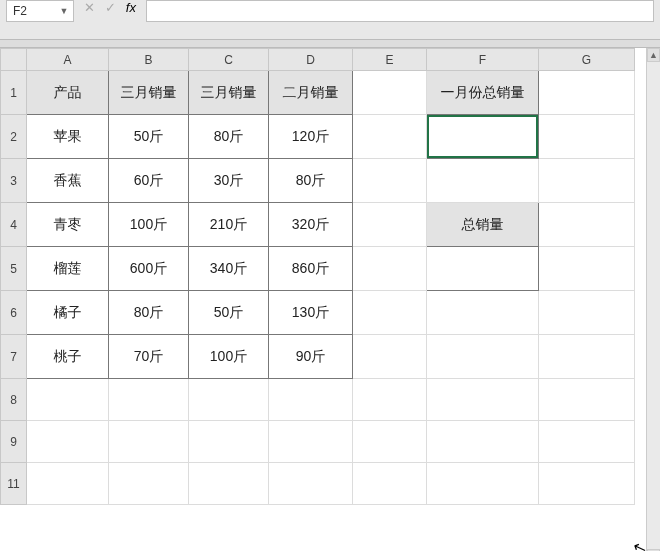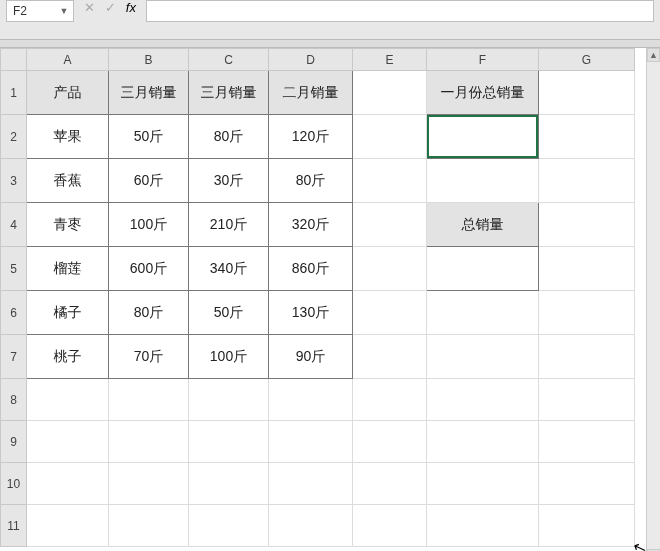--- a/index.html
+++ b/index.html
@@ -283,30 +283,20 @@
     <th class="row-head">9</th>
     <td class="cell"></td>
           <td class="cell"></td>
           <td class="cell"></td>
           <td class="cell"></td>
           <td class="cell"></td>
           <td class="cell"></td>
           <td class="cell"></td>
   </tr>
   <tr class="r-norm">
-    <th class="row-head">10</th>
-    <td class="cell"></td>
-          <td class="cell"></td>
-          <td class="cell"></td>
-          <td class="cell"></td>
-          <td class="cell"></td>
-          <td class="cell"></td>
-          <td class="cell"></td>
-  </tr>
-  <tr class="r-norm">
     <th class="row-head">11</th>
     <td class="cell"></td>
           <td class="cell"></td>
           <td class="cell"></td>
           <td class="cell"></td>
           <td class="cell"></td>
           <td class="cell"></td>
           <td class="cell"></td>
   </tr>
 </tbody>

